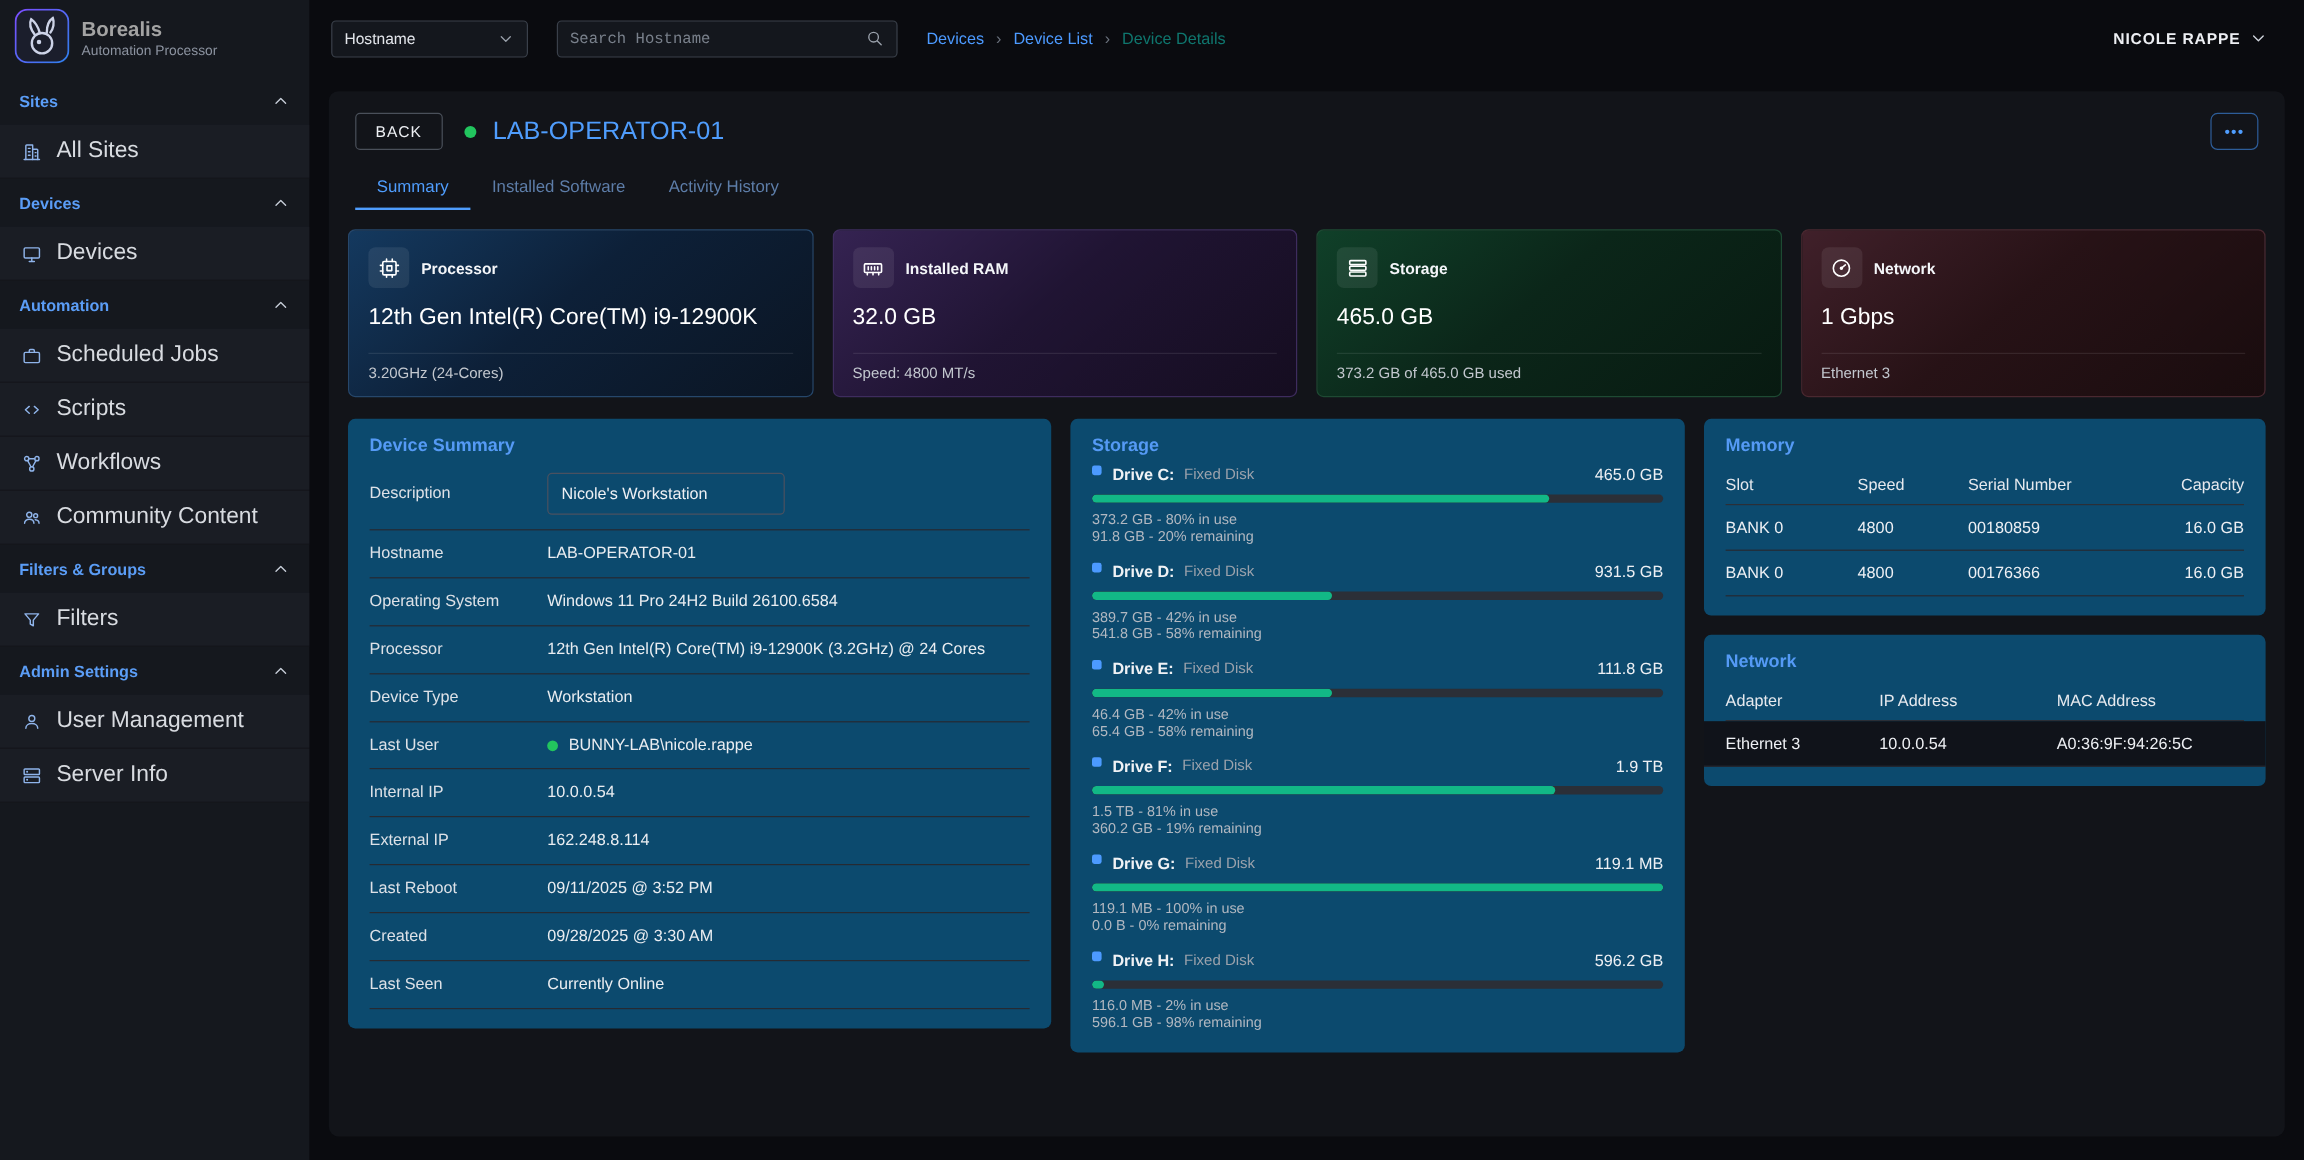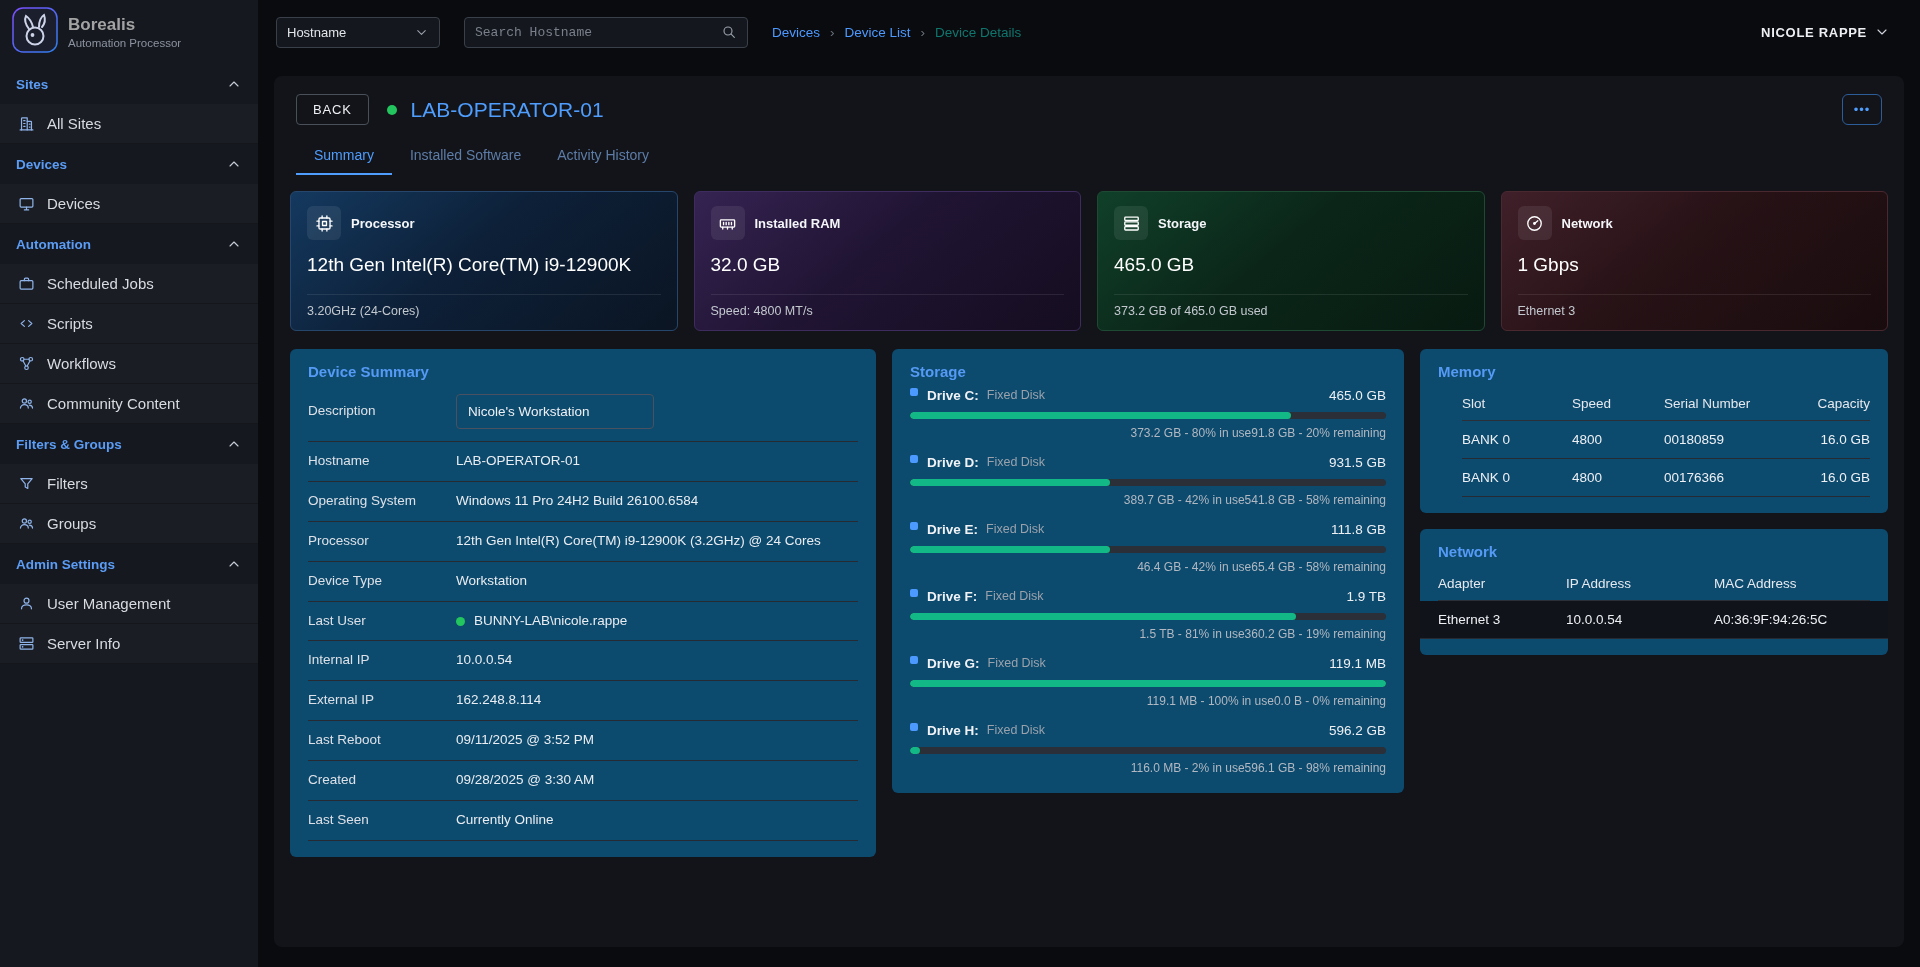--- a/index.html
+++ b/index.html
@@ -8,21 +8,21 @@
 
   svg.icon { fill:none; stroke:currentColor; stroke-width:1.7; stroke-linecap:round; stroke-linejoin:round; }
 
   
   .sidebar { width:258px; height:967px; background:#15181e; flex-shrink:0; }
   .logo-row { height:64px; display:flex; align-items:center; gap:10px; padding:0 12px; }
   .brand-name { font-size:17px; font-weight:bold; color:#a3a3a3; }
   .brand-sub { font-size:11.5px; color:#8c93a0; margin-top:2px; }
   .sec { display:flex; align-items:center; justify-content:space-between; padding:12px 16px; color:#5b9df6; font-size:13.5px; font-weight:bold; cursor:pointer; }
   .sec svg { width:16px; height:16px; color:#c7cdd8; }
-  .item { display:flex; align-items:center; gap:12px; padding:11px 16px 11px 18px; background:#1a1d24; color:#d8dbe0; font-size:15px; cursor:pointer; border-bottom:1px solid rgba(0,0,0,.22); }
+  .item { display:flex; align-items:center; gap:12px; padding:11px 16px 11px 18px; background:#1a1d24; color:#d8dbe0; font-size:19px; cursor:pointer; border-bottom:1px solid rgba(0,0,0,.22); }
   .item svg { width:17px; height:17px; color:#8fb4ea; flex-shrink:0; }
 
   
   .main { flex:1; display:flex; flex-direction:column; height:967px; background:#0a0b0f; }
   .topbar { height:64px; display:flex; align-items:center; padding:0 30px 0 18px; gap:24px; flex-shrink:0; }
   .select-box { width:164px; height:31px; border:1px solid #3a404a; border-radius:4px; background:#14171d; display:flex; align-items:center; justify-content:space-between; padding:0 10px; font-size:13px; color:#e2e5ea; cursor:pointer; }
   .select-box svg { width:15px; height:15px; color:#9aa1ab; }
   .search-box { width:284px; height:31px; border:1px solid #3a404a; border-radius:4px; background:#14171d; display:flex; align-items:center; padding:0 10px; gap:8px; }
   .search-box input { flex:1; background:transparent; border:none; outline:none; color:#dfe3e9; font-size:13px; font-family:Liberation Mono, monospace; }
   .search-box input::placeholder { color:#79808b; }
@@ -79,26 +79,26 @@
   
   .drive { margin-bottom:15px; }
   .drive:last-child { margin-bottom:2px; }
   .drive-head { display:flex; align-items:flex-start; font-size:13.5px; }
   .drive-bullet { width:8px; height:8px; border-radius:2px; background:#4c9aff; margin-right:9px; flex-shrink:0; }
   .drive-name { font-weight:bold; color:#f0f2f5; }
   .drive-type { color:#9ba2ac; font-size:12.5px; margin-left:8px; }
   .drive-size { margin-left:auto; color:#eef0f4; }
   .drive-bar { height:7px; border-radius:4px; background:#2b2f37; margin:9px 0 7px; overflow:hidden; }
   .drive-fill { height:100%; border-radius:4px; background:#12b886; }
-  .drive-stats { display:flex; justify-content:flex-end; font-size:12px; color:#b2b8c1; }
+  .drive-stats { display:flex; justify-content:space-between; font-size:12px; color:#b2b8c1;flex-direction:column; }
 
   
   .tbl-head { display:grid; padding:8px 0 9px; border-bottom:1px solid #2b2f37; font-size:13.5px; color:#e6e9ee; }
   .tbl-row { display:grid; padding:11px 0; border-bottom:1px solid #262a32; font-size:13.5px; color:#eef0f4; }
-  .mem-grid { grid-template-columns:110px 92px 140px 1fr;margin-left:24px; }
+  .mem-grid { grid-template-columns:110px 92px 140px 1fr; }
   .mem-grid > :last-child { text-align:right; }
   .net-grid { grid-template-columns:128px 148px 1fr; }
   .net-data { background:#10131a; margin:0 -18px; padding-left:18px; padding-right:18px; }
 </style>
 </head>
 <body>
 
 <svg width="0" height="0" style="position:absolute" aria-hidden="true">
   <defs>
     <symbol id="i-chev-up" viewBox="0 0 24 24">
@@ -261,26 +261,20 @@
       <svg class="icon">
           <use href="#i-chev-up"></use>
         </svg>
     </div>
     <div class="item">
       <svg class="icon">
           <use href="#i-funnel"></use>
         </svg>
       <span>Filters</span>
     </div>
-    <div class="item">
-      <svg class="icon">
-          <use href="#i-people"></use>
-        </svg>
-      <span>Groups</span>
-    </div>
 
     <div class="sec">
       <span>Admin Settings</span>
       <svg class="icon">
           <use href="#i-chev-up"></use>
         </svg>
     </div>
     <div class="item">
       <svg class="icon">
           <use href="#i-person"></use>

